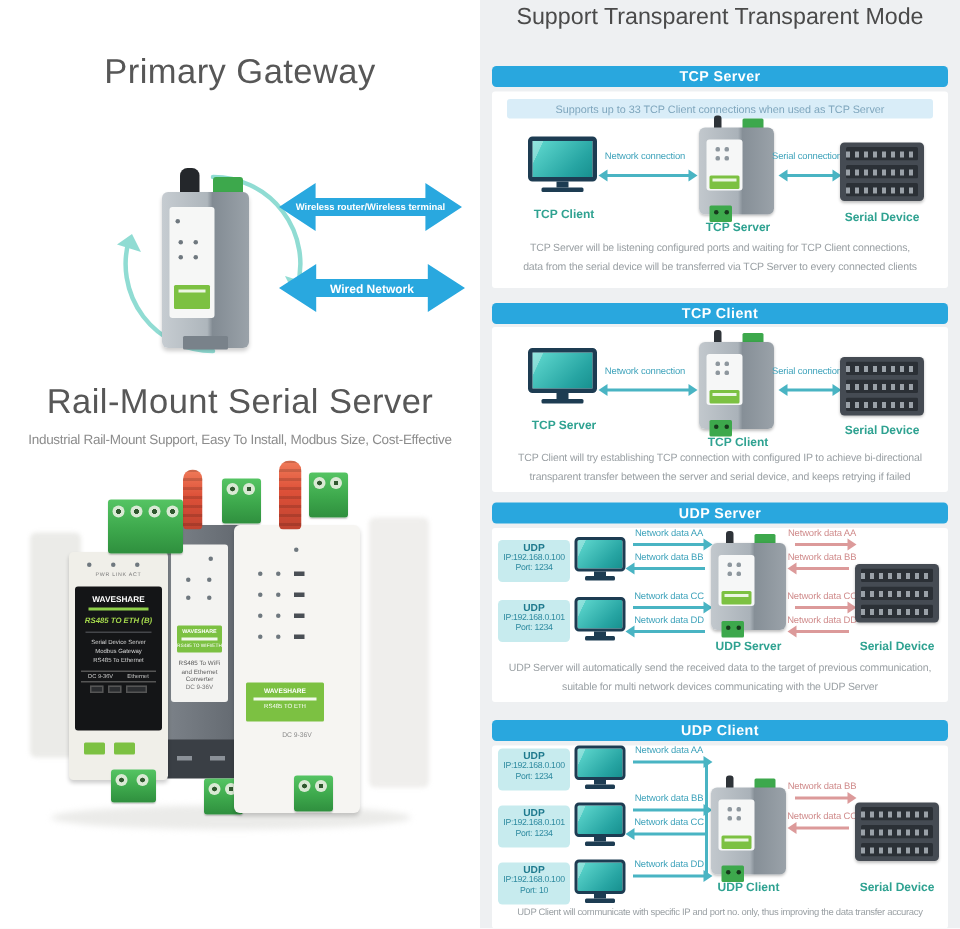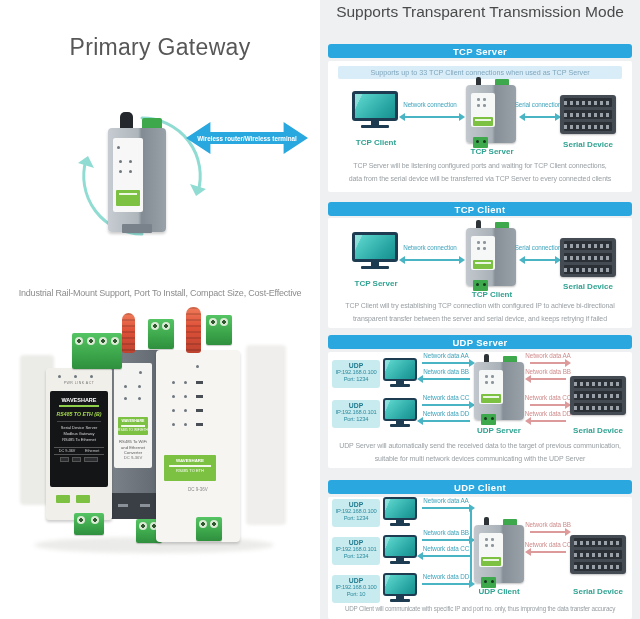--- a/index.html
+++ b/index.html
@@ -102,37 +102,41 @@
       <svg class="abs" style="left:78px;top:12px" width="128" height="128" viewBox="0 0 128 128">
         <path d="M64 6 A58 58 0 0 1 120 80" fill="none" stroke="#90dcd3" stroke-width="3" stroke-linecap="round"></path>
         <path d="M64 122 A58 58 0 0 1 8 48" fill="none" stroke="#90dcd3" stroke-width="3" stroke-linecap="round"></path>
         <polygon points="118,84 128,77 112,72" fill="#90dcd3"></polygon>
         <polygon points="10,44 0,51 16,56" fill="#90dcd3"></polygon>
       </svg>
 
       <div class="fat blue" style="left:186px;top:22px;width:122px;height:32px;font-size:6.3px">
         <span>Wireless router/Wireless terminal</span>
       </div>
+      <div class="fat blue" style="left:186px;top:76px;width:124px;height:32px;font-size:8px">
+        <span>Wired Network</span>
+      </div>
 
       <div class="devbig">
         <div class="ant"></div>
         <div class="tt"></div>
         <div class="bd"></div>
         <div class="fc"></div>
         <i class="dot" style="left:9px;top:34px"></i>
         <i class="dot" style="left:11px;top:48px"></i>
           <i class="dot" style="left:21px;top:48px"></i>
         <i class="dot" style="left:11px;top:58px"></i>
           <i class="dot" style="left:21px;top:58px"></i>
         <div class="gs"></div>
         <div class="ft"></div>
       </div>
     </div>
 
-    <div class="sub" style="top:288px">Industrial Rail-Mount Support, Port To Install, Compact Size, Cost-Effective</div>
+    <div class="h1" style="top:254px">Rail-Mount Serial Server</div>
+    <div class="sub" style="top:288px">Industrial Rail-Mount Support, Easy To Install, Modbus Size, Cost-Effective</div>
 
     <div class="abs" style="left:0;top:305px;width:320px;height:255px">
       <div class="abs" style="left:34px;top:232px;width:240px;height:16px;background:#ebebe9;border-radius:50%;filter:blur(2px)"></div>
       <div class="blurrect" style="left:20px;top:50px;width:34px;height:150px;background:#ebebe8"></div>
       <div class="blurrect" style="left:246px;top:40px;width:40px;height:180px;background:#efeeec"></div>
 
       <div class="abs" style="left:108px;top:45px;width:54px;height:150px;border-radius:4px;background:linear-gradient(90deg,#7d838a,#62686f);box-shadow:0 2px 3px rgba(0,0,0,.25)"></div>
       <div class="rant" style="left:122px;top:8px;width:13px;height:40px"></div>
       <div class="gterm" style="left:148px;top:14px;width:26px;height:30px">
         <i class="scw" style="left:3px;top:3px"></i>
@@ -223,21 +227,21 @@
       <i class="abs" style="left:56px;top:190px;width:14px;height:8px;background:#7cc142;border-radius:1px"></i>
       <i class="abs" style="left:76px;top:190px;width:14px;height:8px;background:#7cc142;border-radius:1px"></i>
       <div class="gterm" style="left:74px;top:208px;width:30px;height:22px">
         <i class="scw" style="left:3px;top:3px"></i>
           <i class="scw" style="left:17px;top:3px"></i>
       </div>
     </div>
   </div>
 
   <div class="col-right">
-    <div class="rtitle">Supports Transparent Transmission Mode</div>
+    <div class="rtitle">Support Transparent Transparent Mode</div>
 
     <div class="banner" style="top:44px">TCP Server</div>
     <div class="panel" style="top:61px;height:131px">
       <div class="note">Supports up to 33 TCP Client connections when used as TCP Server</div>
       <div class="mon big" style="left:24px;top:30px">
           <div class="scr"></div>
           <div class="neck"></div>
           <div class="base"></div>
         </div>
       <div class="alab" style="left:64px;top:40px;width:76px">Network connection</div>

